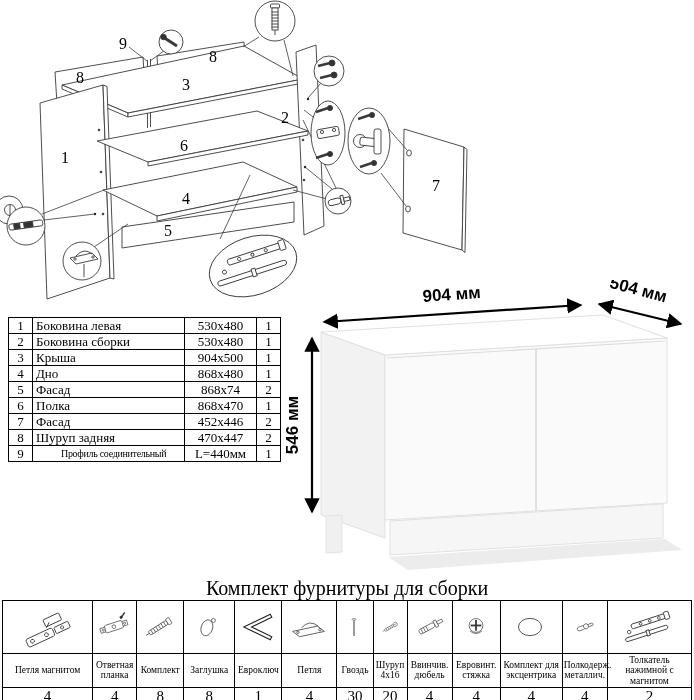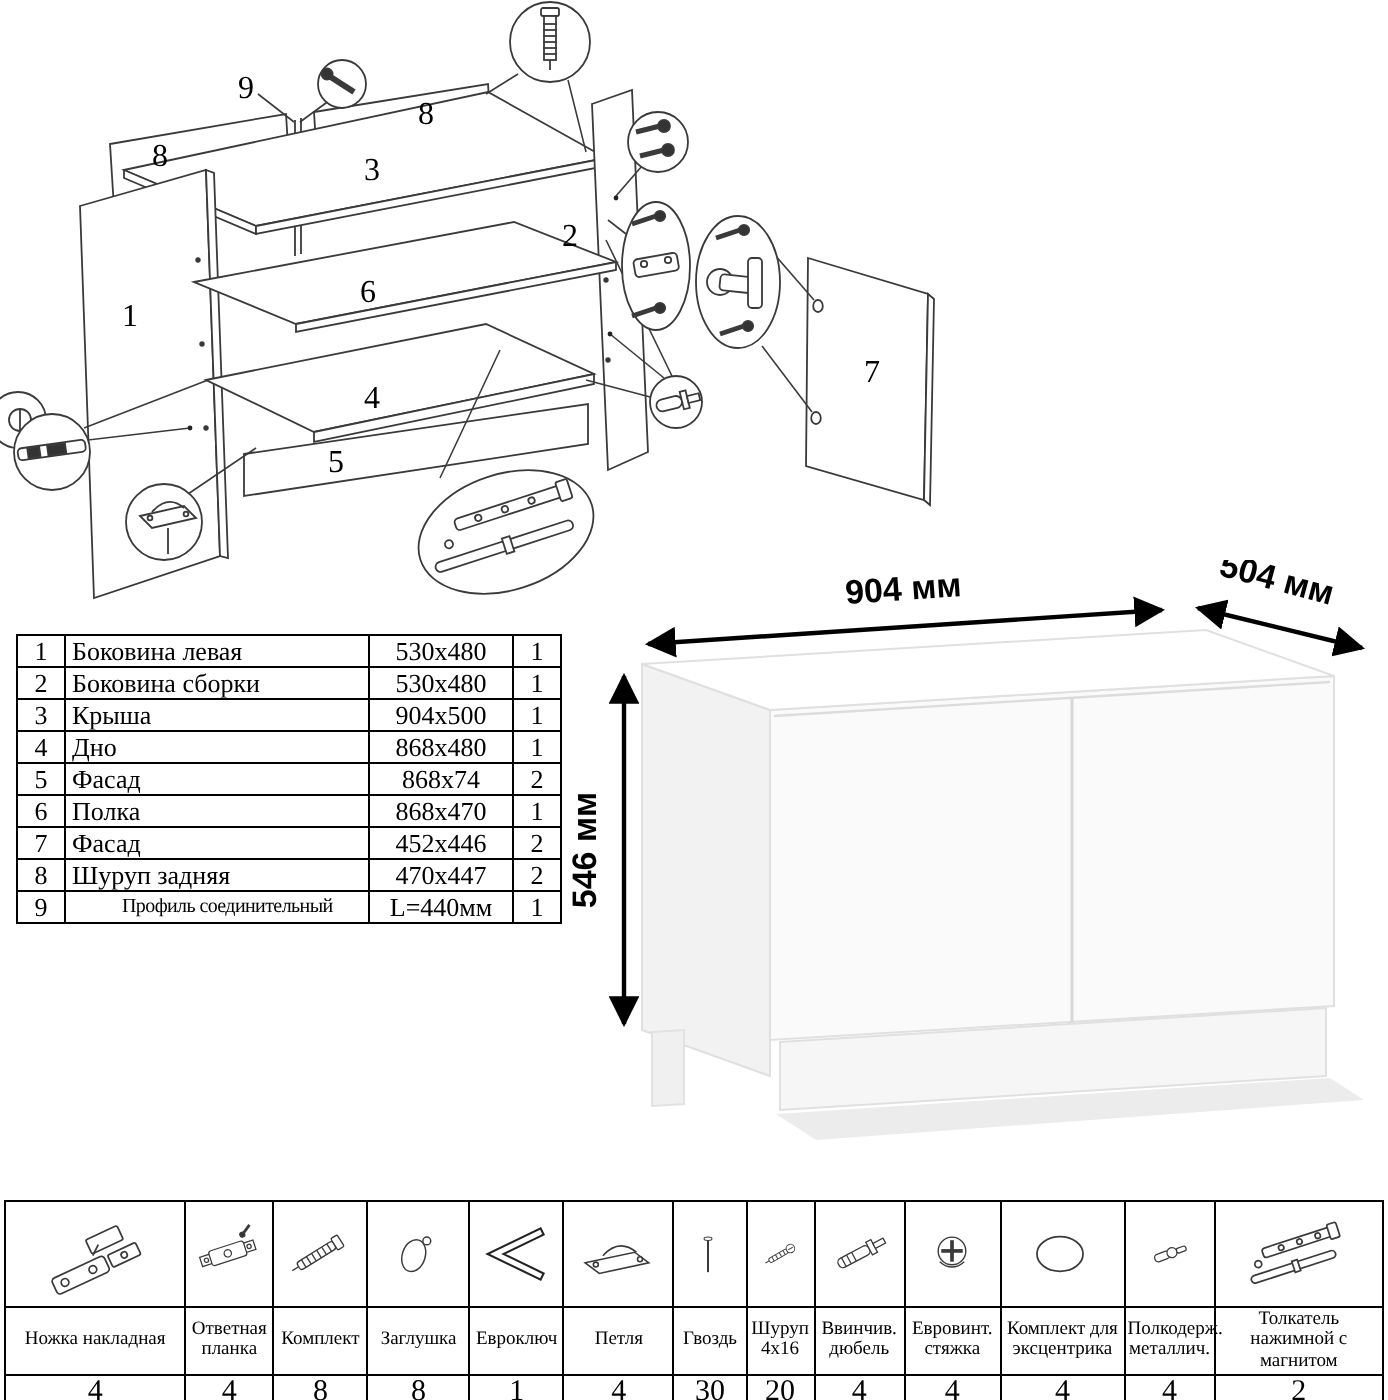--- a/index.html
+++ b/index.html
@@ -297,20 +297,21 @@
     <g stroke="#000" stroke-width="2.2">
       <line x1="44" y1="42" x2="301" y2="25" marker-start="url(#ah)" marker-end="url(#ah)"></line>
       <line x1="319" y1="24" x2="401" y2="44" marker-start="url(#ah)" marker-end="url(#ah)"></line>
       <line x1="32" y1="58" x2="32" y2="232" marker-start="url(#ah)" marker-end="url(#ah)"></line>
     </g>
     <text class="dimtext" x="172" y="20" text-anchor="middle" transform="rotate(-4 172 20)">904 мм</text>
     <text class="dimtext" x="357" y="15" text-anchor="middle" transform="rotate(15 357 15)">504 мм</text>
     <text class="dimtext" x="18" y="145" text-anchor="middle" transform="rotate(-90 18 145)">546 мм</text>
   </svg>
 
+  <div class="hw-title">Комплект фурнитуры для сборки</div>
 
   <table class="hw-table">
     <colgroup>
       <col style="width:90px">
         <col style="width:44px">
         <col style="width:47px">
         <col style="width:51px">
       <col style="width:47px">
         <col style="width:55px">
         <col style="width:36px">
@@ -458,21 +459,21 @@
           <circle cx="24" cy="19.5" r="1.4"></circle>
                 <circle cx="34" cy="19.5" r="1.4"></circle>
                 <circle cx="44" cy="19.5" r="1.4"></circle>
           <rect x="50" y="15.5" width="5" height="8" rx="1"></rect>
           <circle cx="10" cy="24" r="1.8"></circle>
         </g>
             </svg>
       </td>
     </tr>
     <tr class="names">
-      <td>Ножка накладная</td>
+      <td>Петля магнитом</td>
       <td>Ответная планка</td>
       <td>Комплект</td>
       <td>Заглушка</td>
       <td>Евроключ</td>
       <td>Петля</td>
       <td>Гвоздь</td>
       <td>Шуруп 4х16</td>
       <td>Ввинчив. дюбель</td>
       <td>Евровинт. стяжка</td>
       <td>Комплект для эксцентрика</td>

